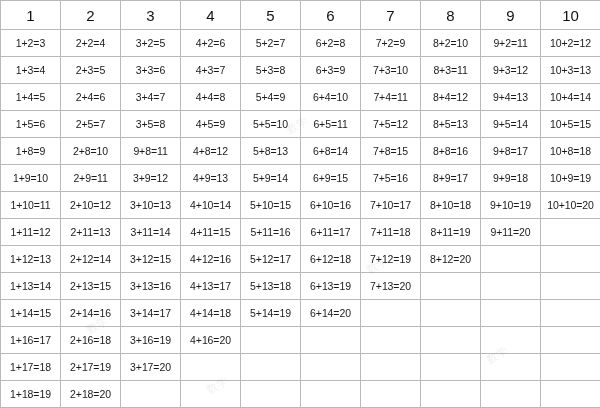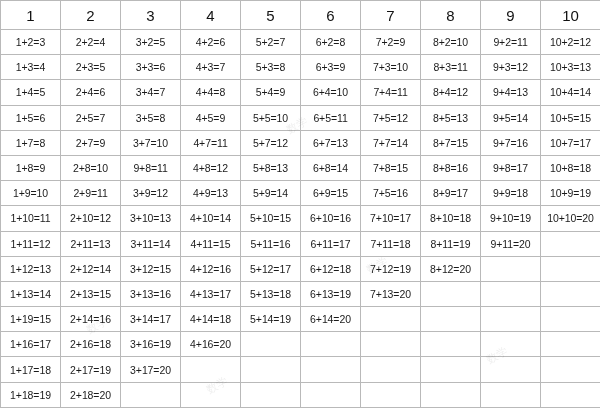--- a/index.html
+++ b/index.html
@@ -145,32 +145,20 @@
         <td>3+5=8</td>
         <td>4+5=9</td>
         <td>5+5=10</td>
         <td>6+5=11</td>
         <td>7+5=12</td>
         <td>8+5=13</td>
         <td>9+5=14</td>
         <td>10+5=15</td>
       </tr>
       <tr>
-        <td>1+7=8</td>
-        <td>2+7=9</td>
-        <td>3+7=10</td>
-        <td>4+7=11</td>
-        <td>5+7=12</td>
-        <td>6+7=13</td>
-        <td>7+7=14</td>
-        <td>8+7=15</td>
-        <td>9+7=16</td>
-        <td>10+7=17</td>
-      </tr>
-      <tr>
         <td>1+8=9</td>
         <td>2+8=10</td>
         <td>9+8=11</td>
         <td>4+8=12</td>
         <td>5+8=13</td>
         <td>6+8=14</td>
         <td>7+8=15</td>
         <td>8+8=16</td>
         <td>9+8=17</td>
         <td>10+8=18</td>
@@ -229,21 +217,21 @@
         <td>3+13=16</td>
         <td>4+13=17</td>
         <td>5+13=18</td>
         <td>6+13=19</td>
         <td>7+13=20</td>
         <td class="empty"></td>
         <td class="empty"></td>
         <td class="empty"></td>
       </tr>
       <tr>
-        <td>1+19=15</td>
+        <td>1+14=15</td>
         <td>2+14=16</td>
         <td>3+14=17</td>
         <td>4+14=18</td>
         <td>5+14=19</td>
         <td>6+14=20</td>
         <td class="empty"></td>
         <td class="empty"></td>
         <td class="empty"></td>
         <td class="empty"></td>
       </tr>

